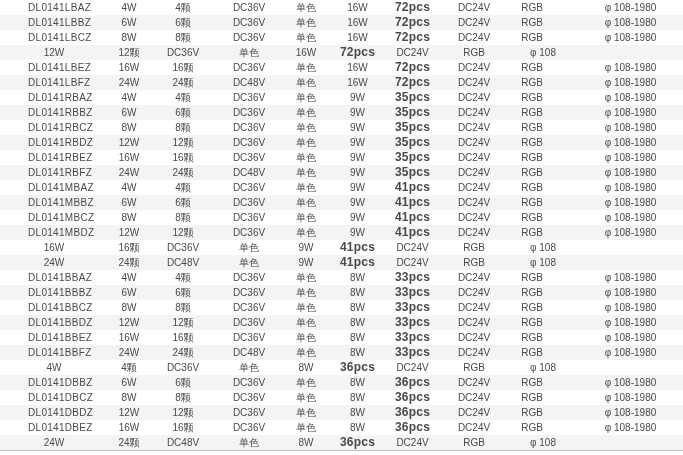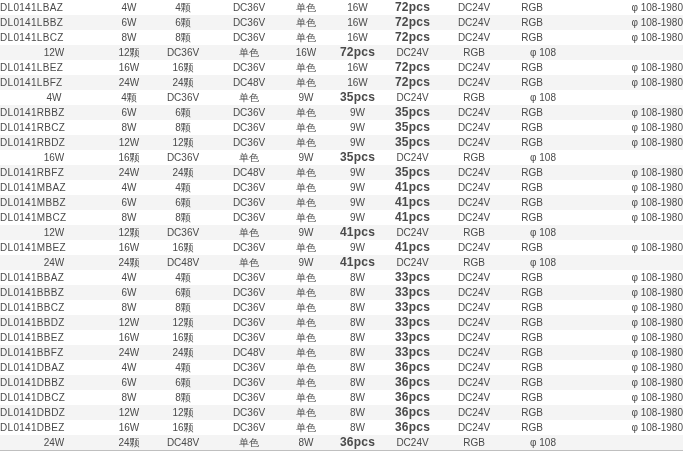--- a/index.html
+++ b/index.html
@@ -29,29 +29,30 @@
   }
   .cell {
     font-size: 10px;
     line-height: 15px;
     text-align: center;
     white-space: nowrap;
     overflow: hidden;
   }
   .cell.c0 {
     text-align: left;
+    padding-left: 28px;
     letter-spacing: 0.3px;
   }
   .cell.c6 {
     font-size: 12px;
     font-weight: 600;
     letter-spacing: 0.2px;
   }
   .cell.c9 {
-    text-align: right;
+    text-align: center;
     padding-left: 22px;
   }
 </style>
 </head>
 <body style="--stripe: #f4f4f4; --text: #4a4a4a; --border: #bfbfbf; background: rgb(255, 255, 255);">
 
 <div class="spec-table">
     <div class="row">
       <div class="cell c0">DL0141LBAZ</div>
       <div class="cell c1">4W</div>
@@ -117,20 +118,21 @@
       <div class="cell c2">24颗</div>
       <div class="cell c3">DC48V</div>
       <div class="cell c4">单色</div>
       <div class="cell c5">16W</div>
       <div class="cell c6">72pcs</div>
       <div class="cell c7">DC24V</div>
       <div class="cell c8">RGB</div>
       <div class="cell c9">φ 108-1980</div>
     </div>
     <div class="row">
+      <div class="cell c0">DL0141RBAZ</div>
       <div class="cell c1">4W</div>
       <div class="cell c2">4颗</div>
       <div class="cell c3">DC36V</div>
       <div class="cell c4">单色</div>
       <div class="cell c5">9W</div>
       <div class="cell c6">35pcs</div>
       <div class="cell c7">DC24V</div>
       <div class="cell c8">RGB</div>
       <div class="cell c9">φ 108-1980</div>
     </div>
@@ -164,20 +166,21 @@
       <div class="cell c2">12颗</div>
       <div class="cell c3">DC36V</div>
       <div class="cell c4">单色</div>
       <div class="cell c5">9W</div>
       <div class="cell c6">35pcs</div>
       <div class="cell c7">DC24V</div>
       <div class="cell c8">RGB</div>
       <div class="cell c9">φ 108-1980</div>
     </div>
     <div class="row">
+      <div class="cell c0">DL0141RBEZ</div>
       <div class="cell c1">16W</div>
       <div class="cell c2">16颗</div>
       <div class="cell c3">DC36V</div>
       <div class="cell c4">单色</div>
       <div class="cell c5">9W</div>
       <div class="cell c6">35pcs</div>
       <div class="cell c7">DC24V</div>
       <div class="cell c8">RGB</div>
       <div class="cell c9">φ 108-1980</div>
     </div>
@@ -223,32 +226,32 @@
       <div class="cell c2">8颗</div>
       <div class="cell c3">DC36V</div>
       <div class="cell c4">单色</div>
       <div class="cell c5">9W</div>
       <div class="cell c6">41pcs</div>
       <div class="cell c7">DC24V</div>
       <div class="cell c8">RGB</div>
       <div class="cell c9">φ 108-1980</div>
     </div>
     <div class="row">
+      <div class="cell c0">DL0141MBDZ</div>
       <div class="cell c1">12W</div>
       <div class="cell c2">12颗</div>
       <div class="cell c3">DC36V</div>
       <div class="cell c4">单色</div>
       <div class="cell c5">9W</div>
       <div class="cell c6">41pcs</div>
       <div class="cell c7">DC24V</div>
       <div class="cell c8">RGB</div>
       <div class="cell c9">φ 108-1980</div>
     </div>
     <div class="row">
-      <div class="cell c0">DL0141MBEZ</div>
       <div class="cell c1">16W</div>
       <div class="cell c2">16颗</div>
       <div class="cell c3">DC36V</div>
       <div class="cell c4">单色</div>
       <div class="cell c5">9W</div>
       <div class="cell c6">41pcs</div>
       <div class="cell c7">DC24V</div>
       <div class="cell c8">RGB</div>
       <div class="cell c9">φ 108-1980</div>
     </div>
@@ -329,21 +332,20 @@
       <div class="cell c2">24颗</div>
       <div class="cell c3">DC48V</div>
       <div class="cell c4">单色</div>
       <div class="cell c5">8W</div>
       <div class="cell c6">33pcs</div>
       <div class="cell c7">DC24V</div>
       <div class="cell c8">RGB</div>
       <div class="cell c9">φ 108-1980</div>
     </div>
     <div class="row">
-      <div class="cell c0">DL0141DBAZ</div>
       <div class="cell c1">4W</div>
       <div class="cell c2">4颗</div>
       <div class="cell c3">DC36V</div>
       <div class="cell c4">单色</div>
       <div class="cell c5">8W</div>
       <div class="cell c6">36pcs</div>
       <div class="cell c7">DC24V</div>
       <div class="cell c8">RGB</div>
       <div class="cell c9">φ 108-1980</div>
     </div>

